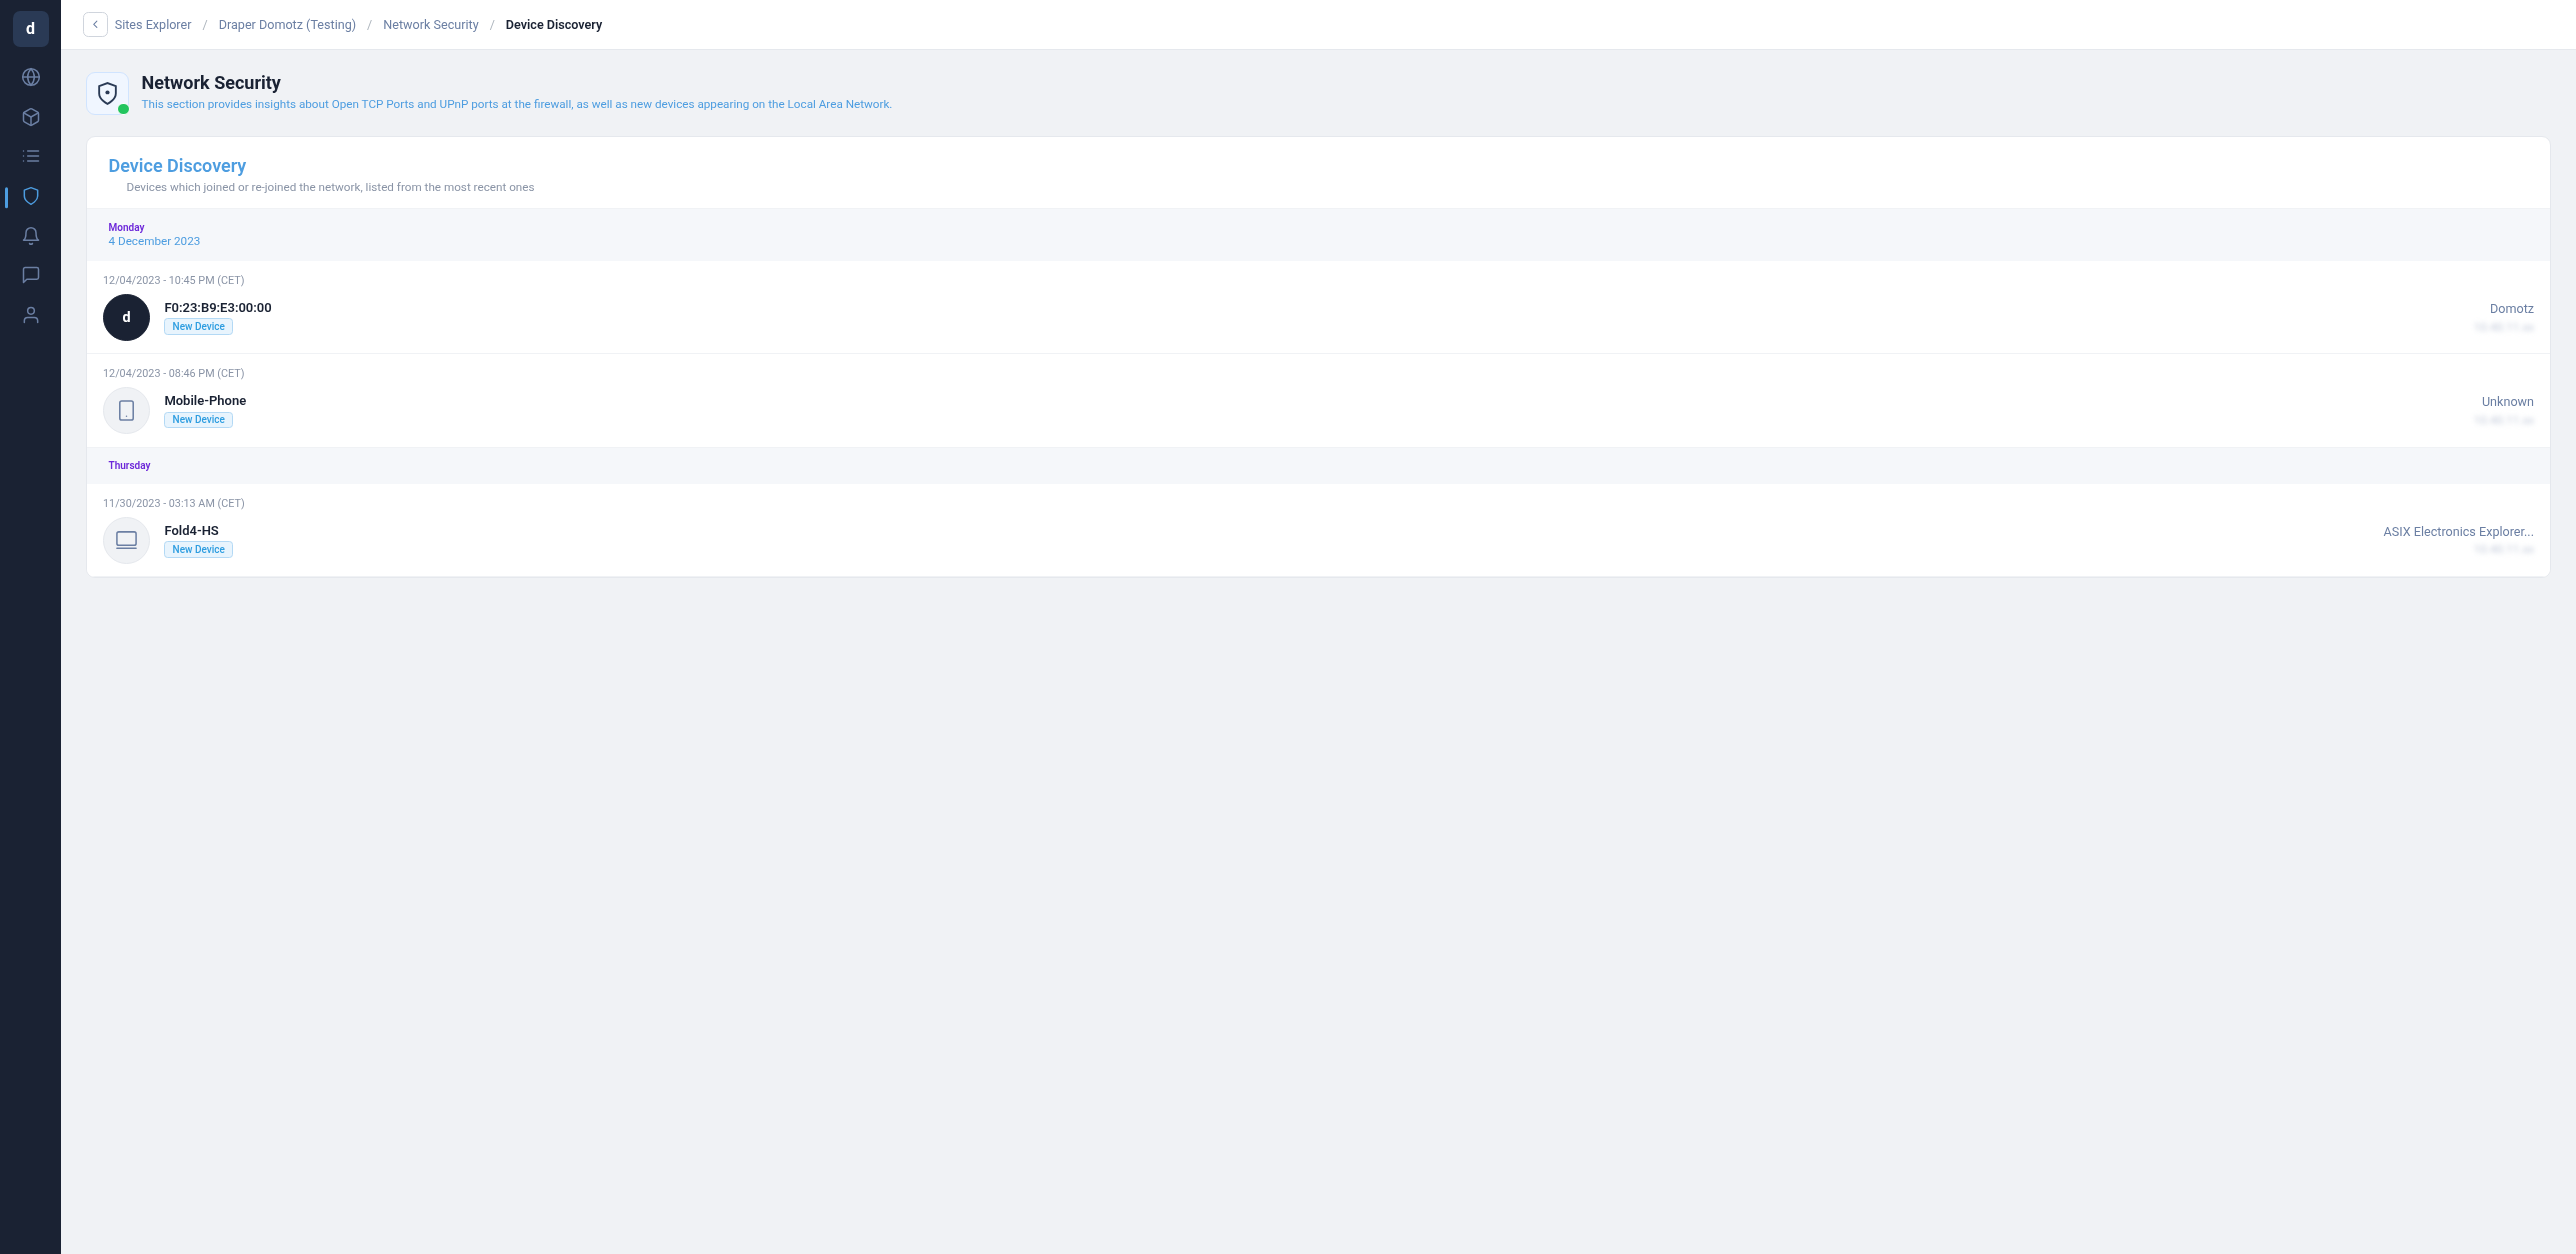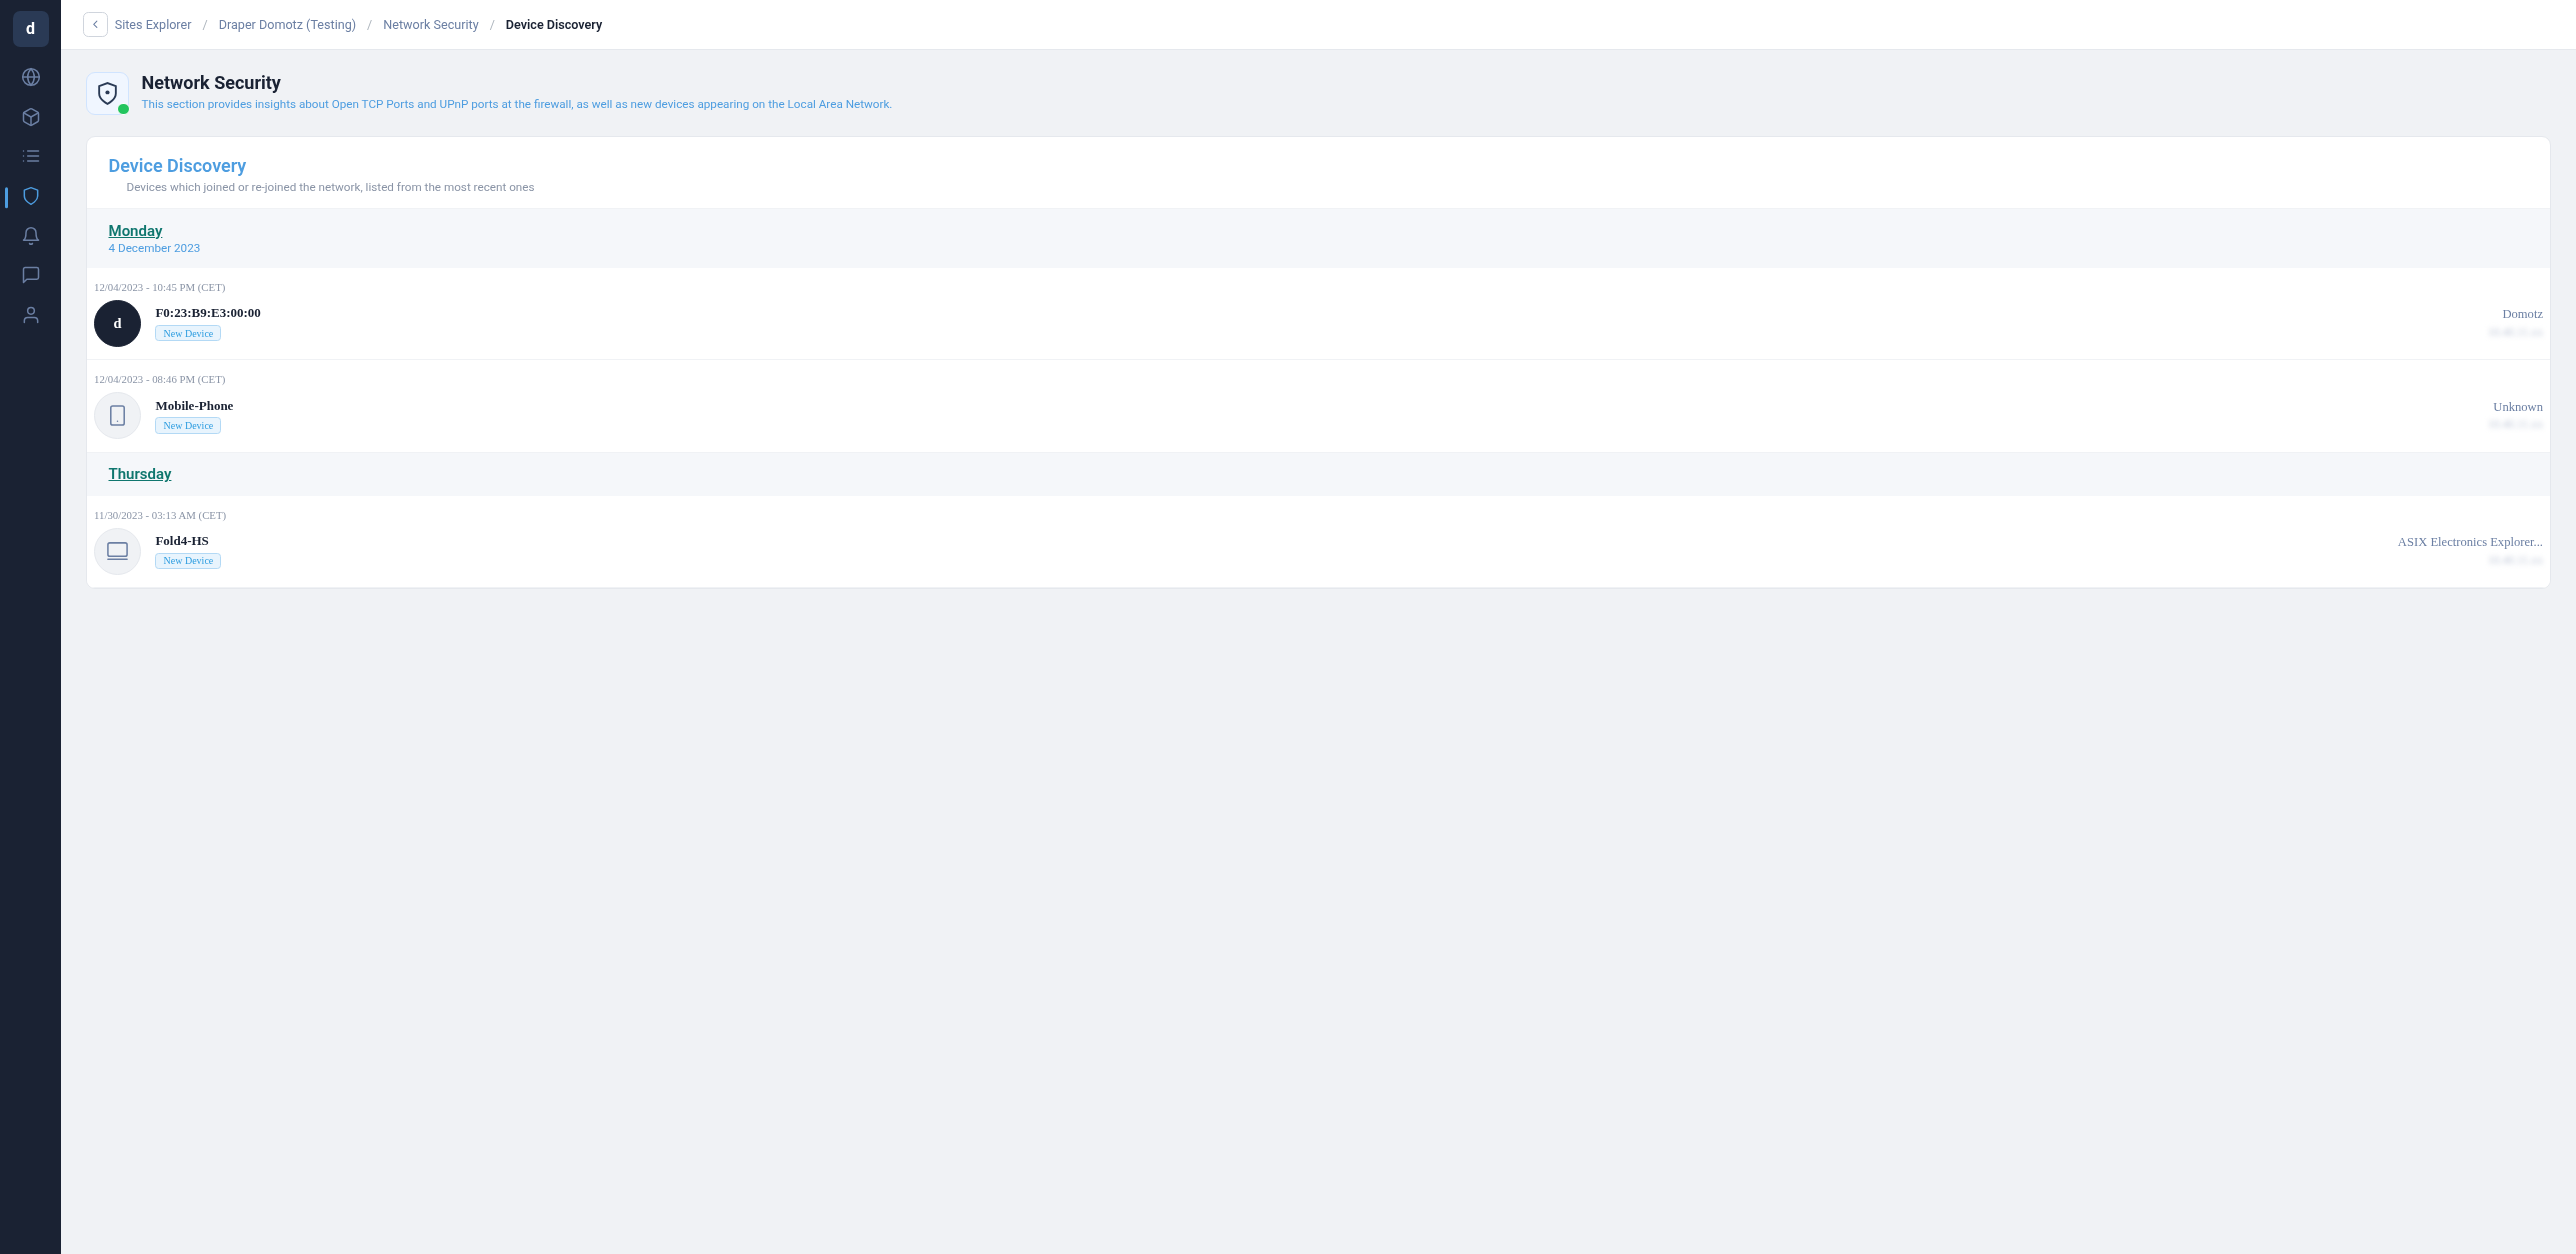--- a/index.html
+++ b/index.html
@@ -133,29 +133,28 @@
     }
     .card-title { font-size: 18px; font-weight: 600; color: #4d9de0; }
     .card-subtitle { font-size: 11.7px; color: #8a94a6; margin-top: 3.6px; margin-left: 18px; }
 
     
     .day-group {
       background: #f5f7fa;
       padding: 12.6px 21.5px;
       margin: 0;
     }
-    .day-name { font-size: 15px; font-weight: 600; color: #0f766e; text-decoration: underline; }
+    .day-name { font-size: 10px; font-weight: 600; color: #6d28d9; }
     .day-date { font-size: 11.7px; color: #4d9de0; margin-top: 1.8px; }
 
     
     .device-entry {
       background: #fff;
-      padding: 0 7px;
+      padding: 0 16px;
       border-bottom: 0.9px solid #f0f2f5;
-      font-family: Liberation Serif, serif;
     }
     .device-time {
       font-size: 10.8px; color: #8a94a6;
       padding: 12.6px 0 7.2px;
     }
     .device-row {
       display: flex;
       align-items: center;
       gap: 14.4px;
       padding-bottom: 12.6px;

